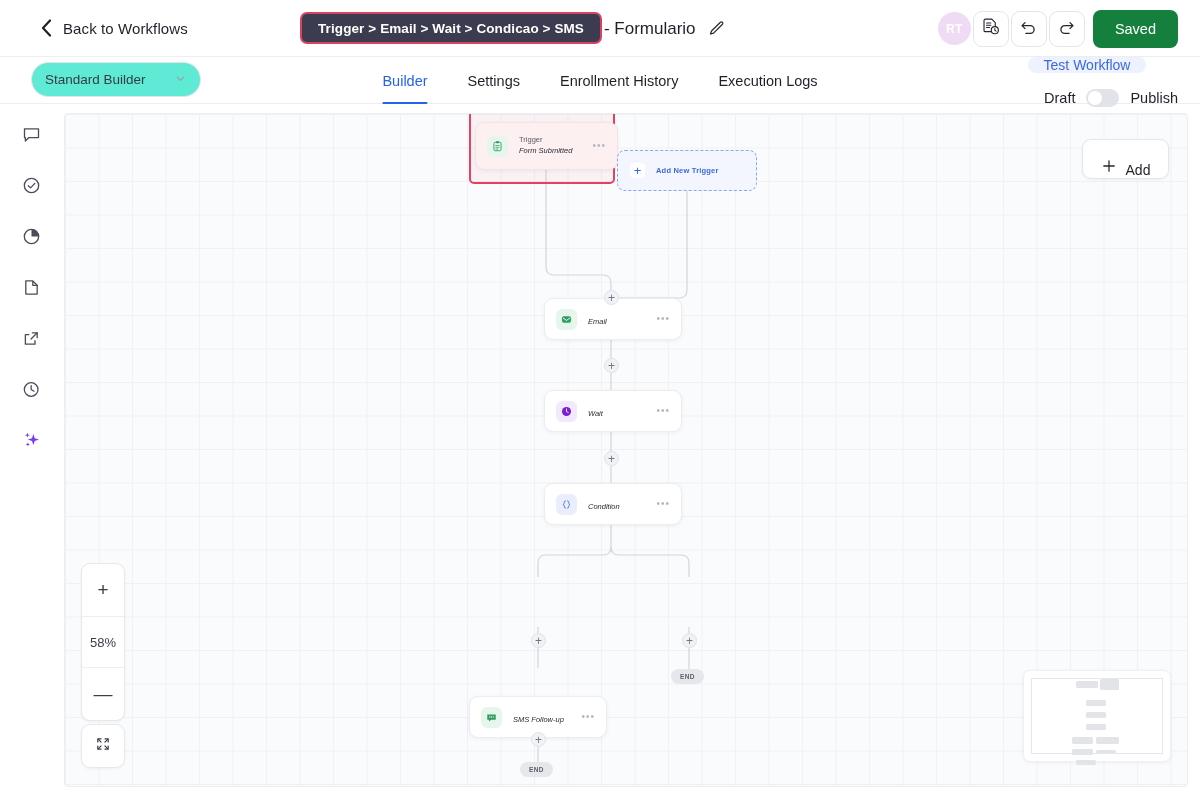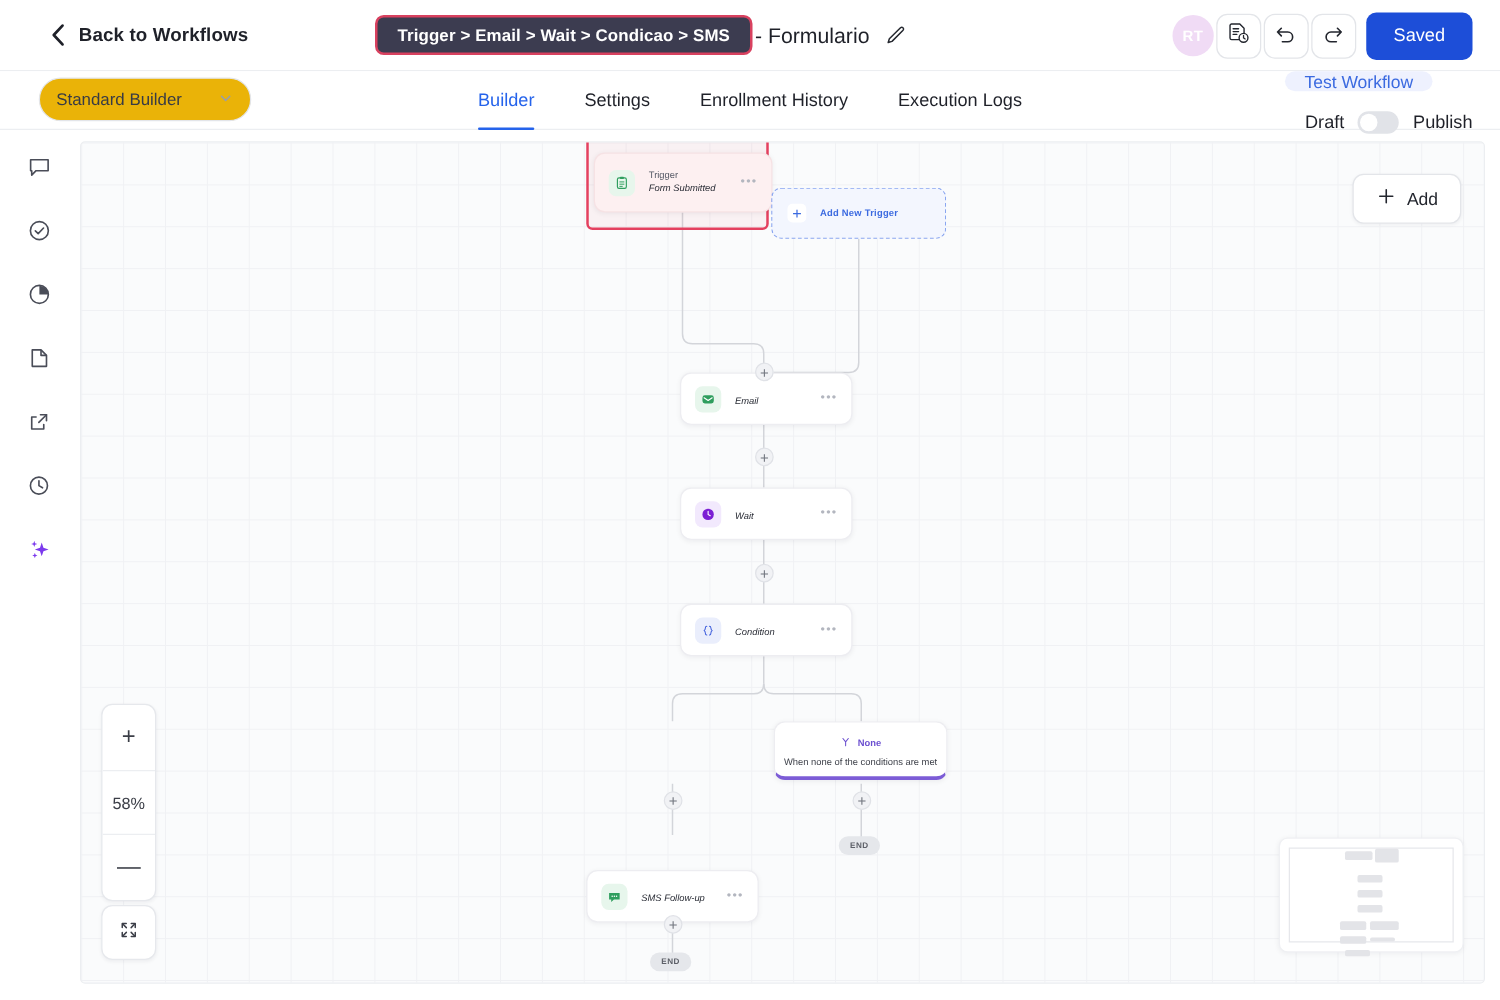--- a/index.html
+++ b/index.html
@@ -17,21 +17,21 @@
     width: 1200px; height: 57px;
     background: #ffffff;
     border-bottom: 1px solid #eceef1;
     display: flex; align-items: center;
   }
   .back-btn {
     display: flex; align-items: center; gap: 11px;
     margin-left: 40px; cursor: pointer;
   }
   .back-chevron { width: 12px; height: 18px; display:block; }
-  .back-label { font-size: 15px; color: #1f2129; font-weight: 700; letter-spacing: .1px;}
+  .back-label { font-size: 15px; color: #1f2129; font-weight: 400; letter-spacing: .1px;}
 
   .title-wrap {
     position: absolute; left: 0; right: 0; top: 0; height: 57px;
     display: flex; align-items: center; justify-content: center;
     gap: 12px; pointer-events: none;
   }
   .wf-title {
     font-size: 17px; color: #1f2129; font-weight: 400;
     white-space: nowrap;
   }
@@ -61,38 +61,38 @@
     font-size: 12px; font-weight: 700; letter-spacing: .3px;
   }
   .icon-btn {
     width: 36px; height: 36px; border-radius: 9px;
     border: 1px solid #e3e5e9; background: #ffffff;
     display: flex; align-items: center; justify-content: center;
     cursor: pointer;
   }
   .saved-btn {
     height: 38px; padding: 0 22px; margin-left: 6px;
-    border-radius: 8px; background: #1d4ed8; color: #ffffff;
+    border-radius: 8px; background: #15803d; color: #ffffff;
     font-size: 14.5px; font-weight: 400;
     display: flex; align-items: center; justify-content: center;
     cursor: pointer; border: none;
     font-family: "Liberation Sans", sans-serif;
   }
 
   
   .subnav {
     position: absolute; top: 57px; left: 0;
     width: 1200px; height: 47px;
     background: #ffffff; border-bottom: 1px solid #eceef1;
   }
   .builder-select {
     position: absolute; left: 31px; top: 5px;
     width: 170px; height: 35px;
     border: 1px solid #e3e5e9; border-radius: 19px;
-    background: #eab308; display: flex; align-items: center;
+    background: #5eead4; display: flex; align-items: center;
     padding: 0 13px; cursor: pointer;
   }
   .builder-select span { font-size: 13.5px; color: #383b45; }
   .builder-select .chev { margin-left: auto; }
 
   .tabs {
     position: absolute; left: 50%; top: 0;
     transform: translateX(-50%);
     height: 47px; display: flex; align-items: center; gap: 40px;
   }
@@ -241,21 +241,21 @@
     border-radius: 8px; background: #e5e7eb;
     display: flex; align-items: center; justify-content: center;
     font-size: 6.5px; color: #5d6068; font-weight: 700; letter-spacing: .4px;
     z-index: 6;
   }
 
   .add-btn {
     position: absolute; right: 18px; top: 25px;
     width: 87px; height: 40px; border-radius: 9px;
     background: #ffffff; border: 1px solid #e3e5e9;
-    display: flex; align-items: center; justify-content: center; gap: 9px;
+    display: flex; align-items: flex-end; justify-content: center; gap: 9px;
     cursor: pointer; z-index: 10;
     box-shadow: 0 1px 3px rgba(20,20,40,.05);
   }
   .add-btn .lbl { font-size: 14px; color: #23262e; }
 
   .zoom-ctl {
     position: absolute; left: 16px; top: 449px;
     width: 44px; border-radius: 9px;
     background: #ffffff; border: 1px solid #e6e8ec;
     box-shadow: 0 1px 3px rgba(20,20,40,.05);
@@ -521,31 +521,20 @@
           <path d="M11.6 4.5c1.6 0 1.8 1 1.8 2.4 0 1.6.5 2.6 1.6 3.1-1.1.5-1.6 1.5-1.6 3.1 0 1.4-.2 2.4-1.8 2.4" fill="none" stroke="#3b5bdb" stroke-width="1.25" stroke-linecap="round" stroke-linejoin="round"></path>
         </svg>
     </span>
     <span class="ntext">
       <span class="nsub">Condition</span>
     </span>
     <span class="ndots">•••</span>
   </div>
 
 
-  <div class="branch-card branch-right">
-    <span class="bhead">
-      <span>
-        <svg viewBox="0 0 16 16" width="9" height="9">
-            <path d="M8 13.5V8 M8 8 L4.2 3.2 M8 8 L11.8 3.2" fill="none" stroke="#6b4fd0" stroke-width="1.5" stroke-linecap="round"></path>
-          </svg>
-      </span>
-      <span class="btitle">None</span>
-    </span>
-    <span class="bdesc">When none of the conditions are met</span>
-  </div>
 
   <div class="plus-node" style="left:466px; top:519px;">+</div>
   <div class="plus-node" style="left:617px; top:519px;">+</div>
 
   <div class="node node-sms">
     <span class="nicon" style="background:#e7f6ec;">
       <svg viewBox="0 0 20 20" width="13" height="13">
           <path d="M3.5 5.2h13v8.1h-7l-3.4 3v-3H3.5z" fill="#2f9e5e"></path>
           <circle cx="7.3" cy="9.2" r=".95" fill="#fff"></circle>
           <circle cx="10" cy="9.2" r=".95" fill="#fff"></circle>

